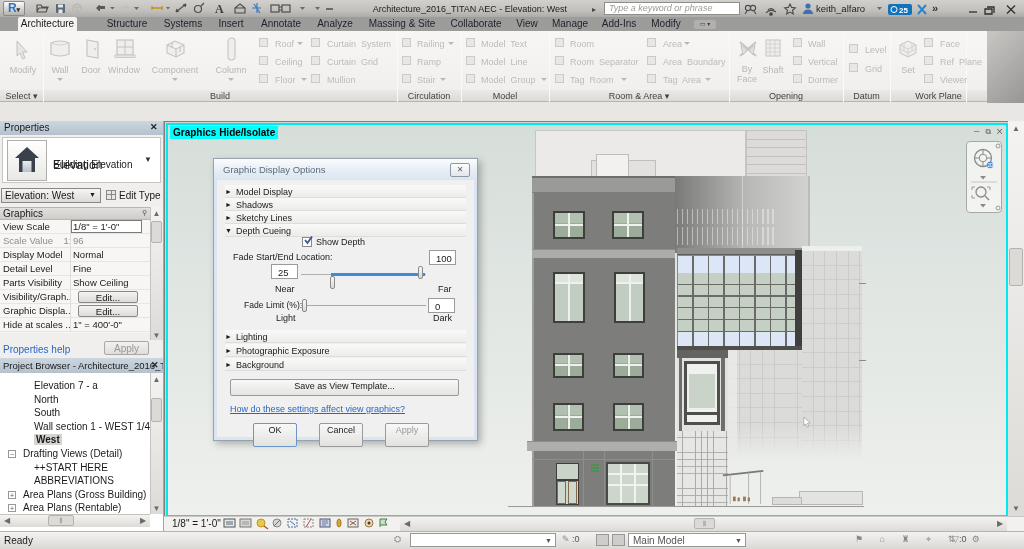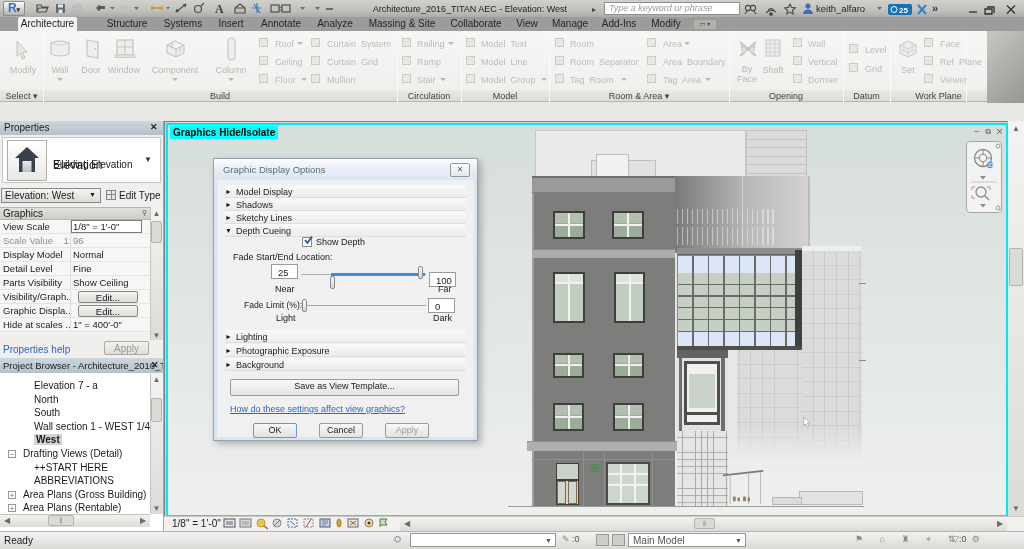--- a/index.html
+++ b/index.html
@@ -66,21 +66,21 @@
   .wintall { position:absolute; border:2px solid #3e3e3c; background:#c8d2c6;
     background-image:linear-gradient(#dde4dc 0,#dde4dc 18%,#c2cdc1 18%); }
   .wintall:after { content:""; position:absolute; left:0; right:0; top:18%; height:2px; background:#f0f0ee; }
   .wintall:before { content:""; position:absolute; left:48%; top:0; bottom:0; width:2px; background:#f0f0ee; }
   .secbar { position:absolute; left:8px; width:241px; height:13px;
     background:linear-gradient(#f9f9f8,#ececea); border-bottom:1px solid #dddddb;
     font-size:9px; color:#1a1a1a; line-height:13px; }
   .tri { font-size:7px; margin-right:4px; color:#1a1a1a; vertical-align:1px; }
   .nbox { width:27px; height:15px; background:#fff; border:1px solid #9a9a98;
     font-size:9.5px; line-height:15px; padding-left:6px; color:#1a1a1a; }
-  .dbtn { width:44px; height:15px; background:linear-gradient(#f8f8f6,#e2e2e0);
+  .dbtn { width:44px; height:24px; background:linear-gradient(#f8f8f6,#e2e2e0);
     border:1px solid #9a9a98; border-radius:2px; font-size:9px; line-height:12px;
     text-align:center; color:#1a1a1a; }
   .prow { position:absolute; left:0; width:150px; height:14px; border-bottom:1px solid #e7e5e2;
     font-size:9.5px; color:#1a1a1a; }
   .prow .n { position:absolute; left:3px; top:1px; white-space:nowrap; max-width:67px; overflow:hidden; }
   .prow .v { position:absolute; left:73px; top:1px; white-space:nowrap; }
   .pdiv { position:absolute; left:70px; top:0; width:1px; height:14px; background:#e0deda; }
   .trow { position:absolute; left:0; width:150px; height:13.6px; font-size:10px; color:#1a1a1a; white-space:nowrap; }
 </style>
 </head>
@@ -458,21 +458,21 @@
     <div class="secbar" style="top:18px"><span class="tri">►</span>Shadows</div>
     <div class="secbar" style="top:31px"><span class="tri">►</span>Sketchy Lines</div>
     <div class="secbar" style="top:44px"><span class="tri">▼</span>Depth Cueing</div>
     <div class="abs" style="left:85px;top:57px;width:10px;height:10px;background:#fff;border:1px solid #8a8a88"></div>
     <svg class="abs" style="left:86px;top:55px;width:11px;height:11px" viewBox="0 0 11 11">
         <path d="M2 5 L4.5 8 L9 1.5" stroke="#3a5a8c" stroke-width="1.8" fill="none"></path>
       </svg>
     <div class="abs" style="left:99px;top:57px;font-size:9px;color:#1a1a1a">Show Depth</div>
     <div class="abs" style="left:16px;top:72px;font-size:9px;color:#1a1a1a">Fade Start/End Location:</div>
     <div class="abs nbox" style="left:54px;top:84px">25</div>
-    <div class="abs nbox" style="left:212px;top:92px;">100</div>
+    <div class="abs nbox" style="left:212px;top:70px;">100</div>
     <div class="abs" style="left:84px;top:94px;width:125px;height:1px;background:#b0b0ae"></div>
     <div class="abs" style="left:114px;top:93px;width:94px;height:3px;background:#3e8ddd"></div>
     <div class="abs" style="left:201px;top:86px;width:5px;height:13px;background:linear-gradient(#f8f8f6,#d8d8d6);border:1px solid #8a8a88;border-radius:2px"></div>
     <div class="abs" style="left:113px;top:96px;width:5px;height:13px;background:linear-gradient(#f8f8f6,#d8d8d6);border:1px solid #8a8a88;border-radius:2px"></div>
     <div class="abs" style="left:58px;top:104px;font-size:9px;color:#1a1a1a">Near</div>
     <div class="abs" style="left:221px;top:104px;font-size:9px;color:#1a1a1a">Far</div>
     <div class="abs" style="left:27px;top:120px;font-size:8.6px;color:#1a1a1a">Fade Limit (%):</div>
     <div class="abs nbox" style="left:211px;top:118px">0</div>
     <div class="abs" style="left:84px;top:125px;width:125px;height:1px;background:#a8a8a6"></div>
     <div class="abs" style="left:85px;top:119px;width:5px;height:13px;background:linear-gradient(#f8f8f6,#d8d8d6);border:1px solid #8a8a88;border-radius:2px"></div>

